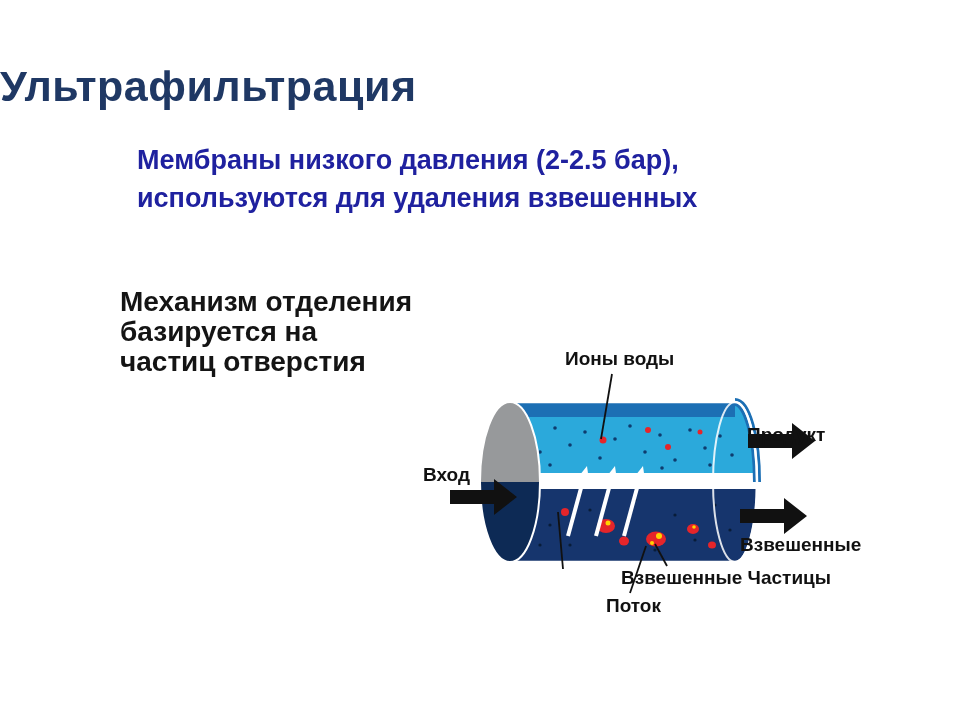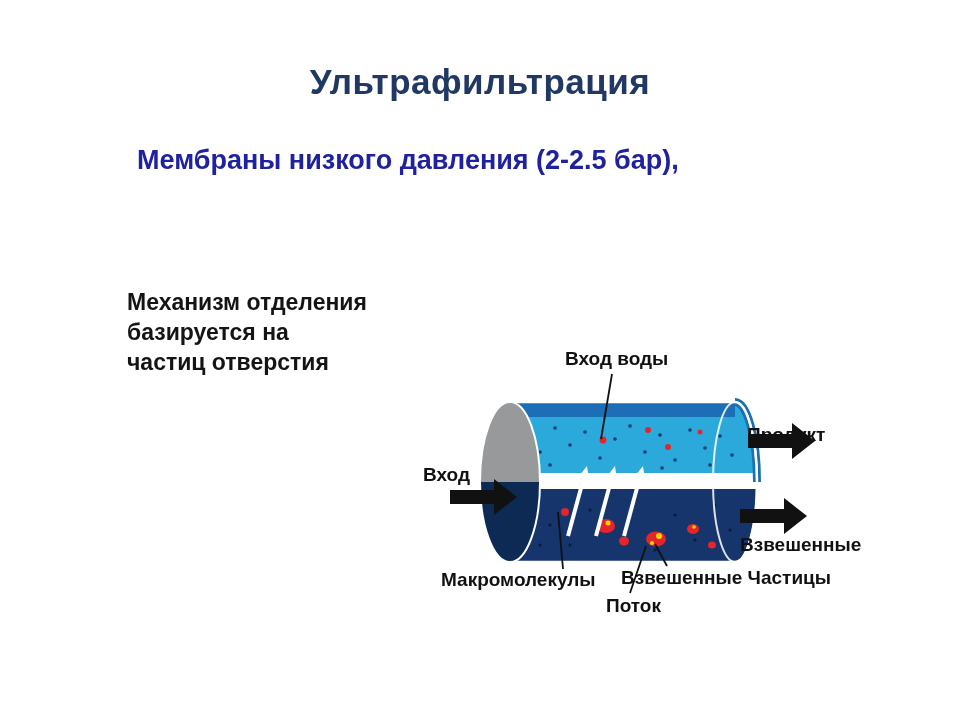--- a/index.html
+++ b/index.html
@@ -1,22 +1,22 @@
 <!DOCTYPE html>
 <html><head>
 <meta charset="utf-8">
 <style>
   *{margin:0;padding:0;box-sizing:border-box}
   html,body{width:960px;height:720px}
   body{background:#ffffff;font-family:"Liberation Sans",sans-serif;position:relative;overflow:hidden}
-  .title{position:absolute;top:62px;left:0;width:100%;text-align:center;
-         font-size:35px;font-weight:bold;color:#1f3864;letter-spacing:.5px}
+  .title{position:absolute;top:62px;left:0;width:100%;
+         font-size:43px;font-weight:bold;color:#1f3864;letter-spacing:.5px}
   .intro{position:absolute;left:137px;top:141px;font-size:27px;font-weight:bold;
          line-height:38px;color:#1f219f}
-  .mechanism{position:absolute;left:127px;top:287px;font-size:23px;font-weight:bold;
+  .mechanism{position:absolute;left:120px;top:287px;font-size:28px;font-weight:bold;
          line-height:30px;color:#141414}
   .diagram{position:absolute;left:410px;top:340px;width:470px;height:290px}
   .diagram svg{position:absolute;left:0;top:0}
   .dlabel{position:absolute;font-weight:bold;font-size:19px;color:#111;white-space:nowrap}
   .lbl-water{left:155px;top:8px}
   .lbl-inlet{left:13px;top:124px}
   .lbl-product{left:337px;top:84px}
   .lbl-concentrate{left:330px;top:194px}
   .lbl-macro{left:31px;top:229px}
   .lbl-ions{left:196px;top:255px}
@@ -24,20 +24,21 @@
 </style>
 </head>
 <body>
 
 <div>
 
   <h1 class="title">Ультрафильтрация</h1>
 
   <div class="intro">
     <div>Мембраны низкого давления (2-2.5 бар),</div>
+    <div>используются для удаления взвешенных</div>
   </div>
 
   <div class="mechanism">
     <div>Механизм отделения</div>
     <div>базируется на</div>
     <div>частиц отверстия</div>
   </div>
 
   <div class="diagram">
 
@@ -134,22 +135,21 @@
       <polygon fill="#111111" points="330,169 374,169 374,158 397,176 374,194 374,183 330,183"></polygon>
 
       <g stroke="#111111" stroke-width="1.8">
         <line x1="202" y1="34" x2="191" y2="99"></line>
         <line x1="153" y1="229" x2="148" y2="172"></line>
         <line x1="220" y1="253" x2="236" y2="206"></line>
         <line x1="257" y1="226" x2="245" y2="204"></line>
       </g>
     </svg>
 
-    <div class="dlabel lbl-water">Вход воды</div>
+    <div class="dlabel lbl-water">Ионы воды</div>
     <div class="dlabel lbl-inlet">Вход</div>
     <div class="dlabel lbl-product">Продукт</div>
     <div class="dlabel lbl-concentrate">Взвешенные</div>
-    <div class="dlabel lbl-macro">Макромолекулы</div>
     <div class="dlabel lbl-ions">Поток</div>
     <div class="dlabel lbl-susp">Взвешенные Частицы</div>
   </div>
 
 </div>
 
 </body></html>

